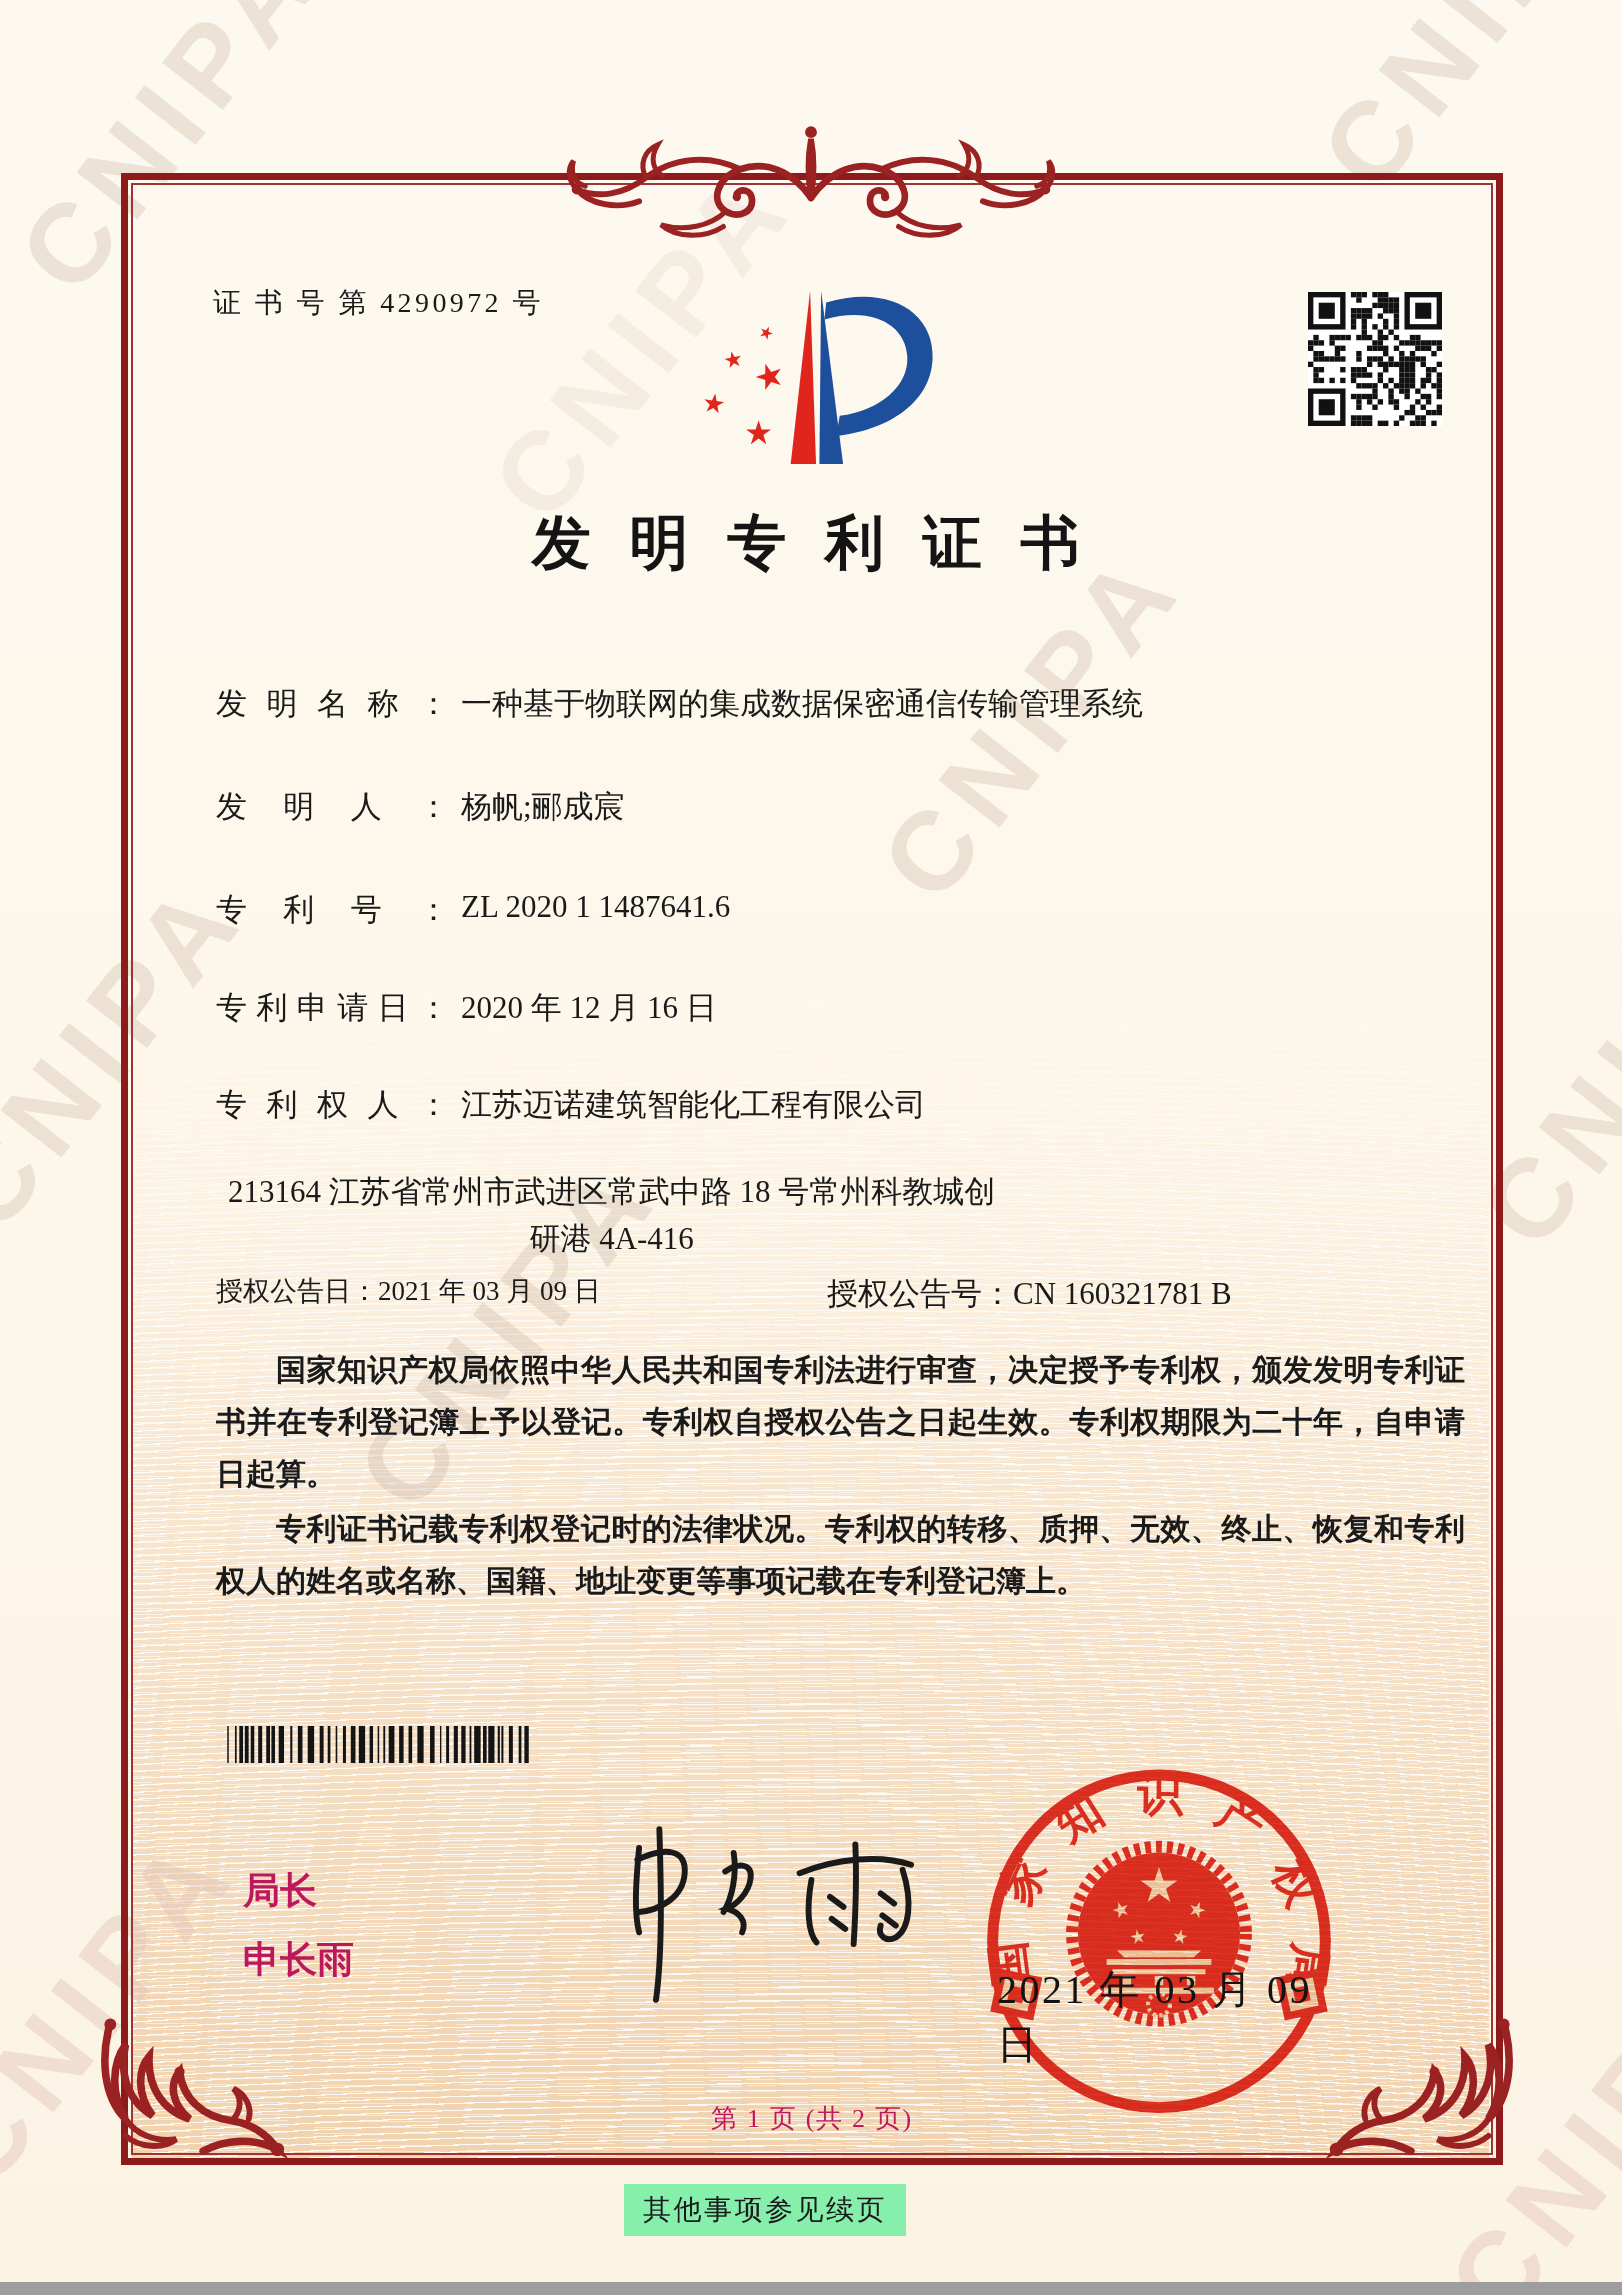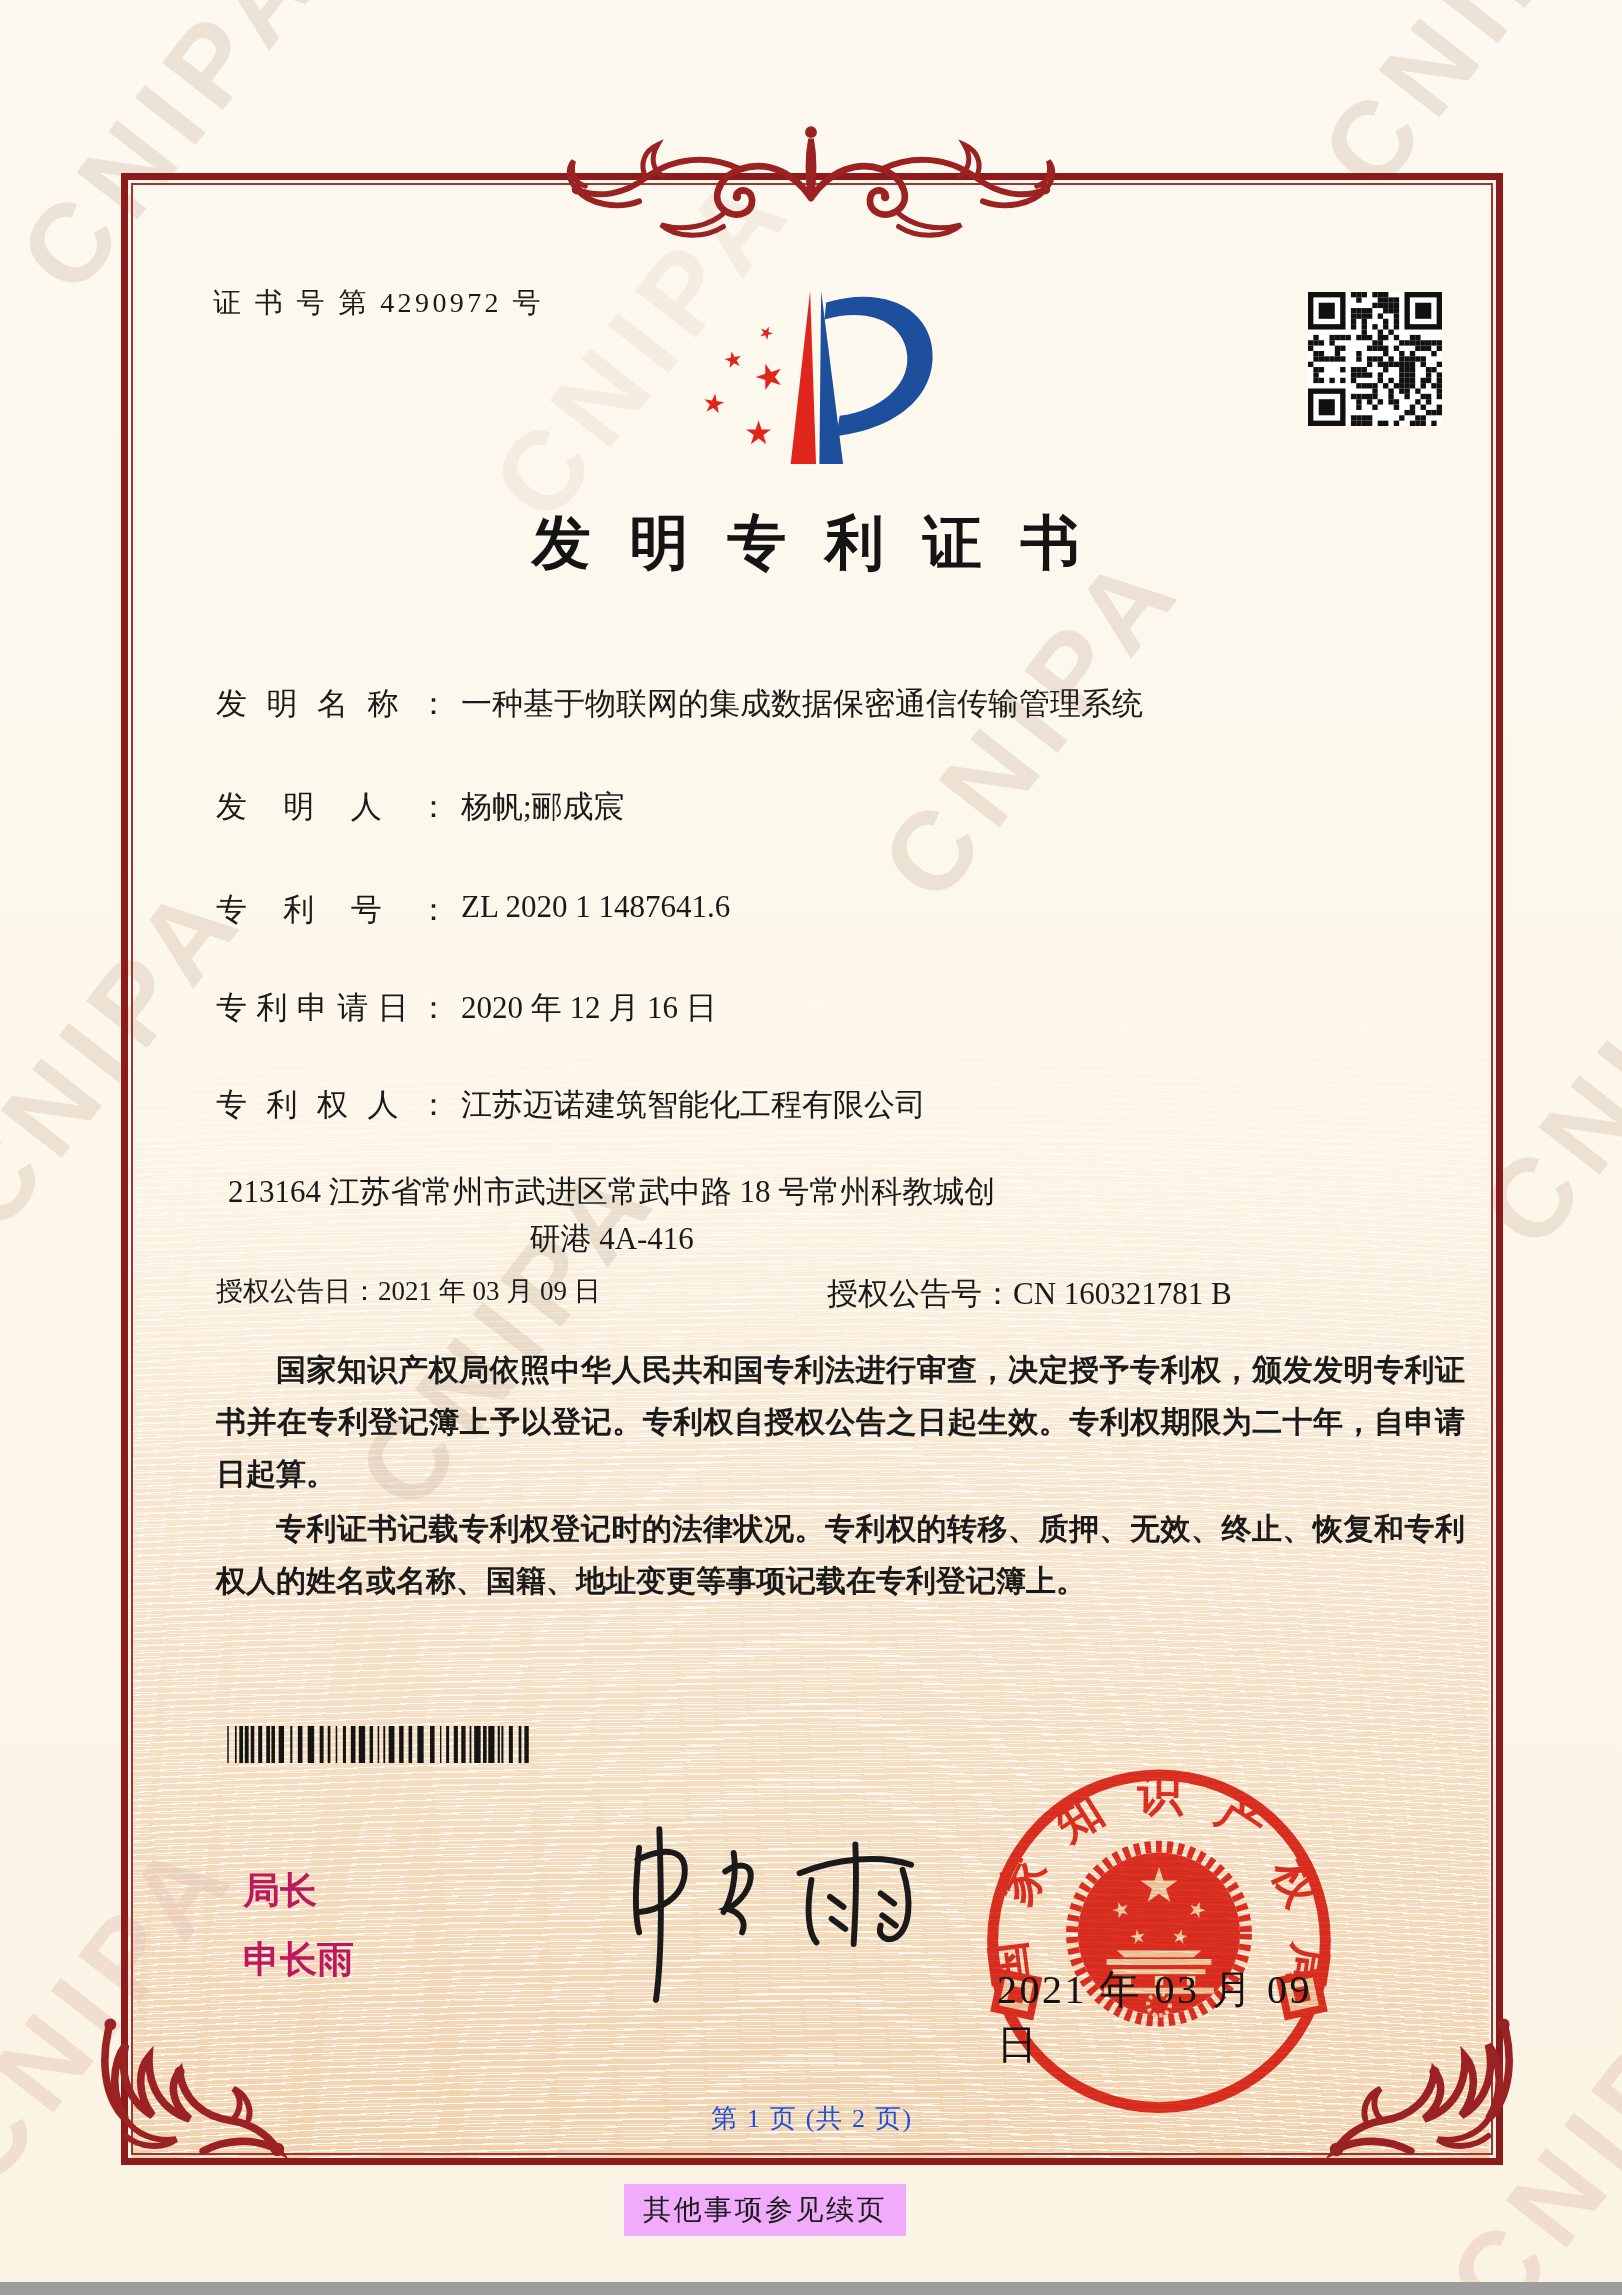--- a/index.html
+++ b/index.html
@@ -40,22 +40,22 @@
   .flabel::after{content:"";display:inline-block;width:100%;height:0;}
   .fval{margin-left:12px;}
   .addr-lines div{line-height:47px;text-align:center;}
 
   .paras{left:216px;top:1344px;width:1249px;z-index:4;font-size:30px;line-height:52px;text-align:justify;}
   .paras p{margin:0 0 2.5px 0;text-indent:2em;font-weight:bold;}
 
   .officer{left:243px;z-index:4;font-family:"Liberation Sans","DejaVu Sans",sans-serif;
            font-size:37px;font-weight:600;color:#be185d;}
   .sealdate{left:997px;top:1962px;width:321px;font-size:40px;letter-spacing:2.5px;z-index:6;color:#131313;}
-  .pageno{left:121px;width:1382px;top:2101px;text-align:center;font-size:26px;letter-spacing:1.7px;z-index:4;color:#1d4ed8;}
-  .note{left:624px;top:2184px;width:282px;height:52px;background:#f0abfc;z-index:4;
+  .pageno{left:121px;width:1382px;top:2101px;text-align:center;font-size:26px;letter-spacing:1.7px;z-index:4;color:#be185d;}
+  .note{left:624px;top:2184px;width:282px;height:52px;background:#86efac;z-index:4;
         text-align:center;line-height:52px;font-size:28px;letter-spacing:2.5px;}
   .btmstrip{left:0;right:0;bottom:0;height:13.5px;background:#9d9d9d;z-index:5;}
   svg{display:block;}
 </style>
 </head>
 <body>
 
 <div class="abs guilloche"></div>
 
 <div class="wm" style="left:-34px;top:51px">CNIPA</div>

